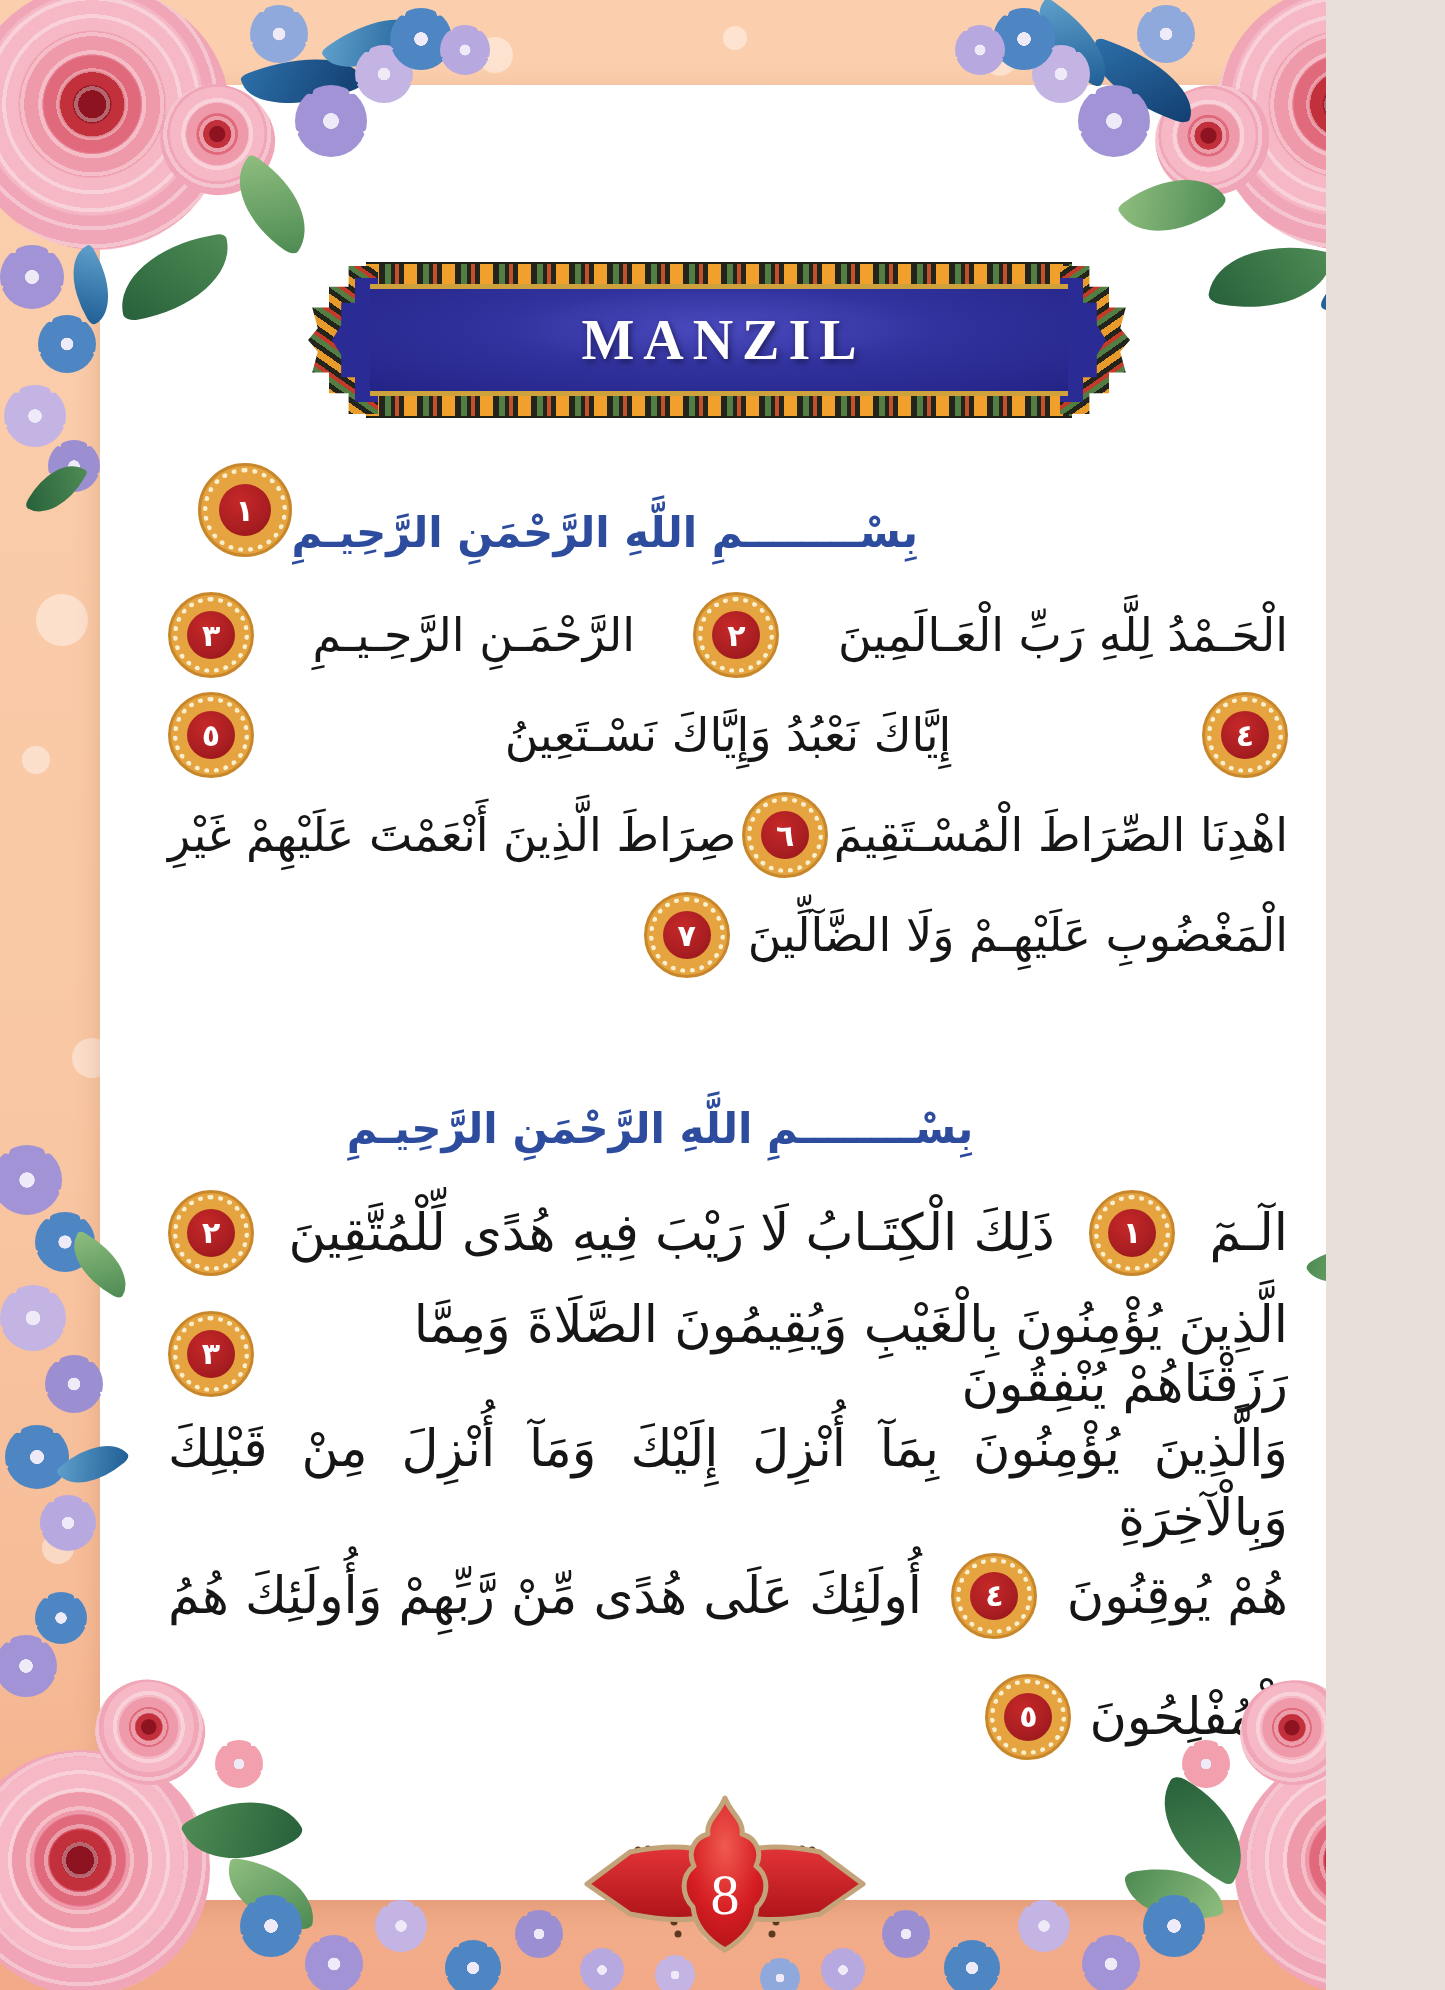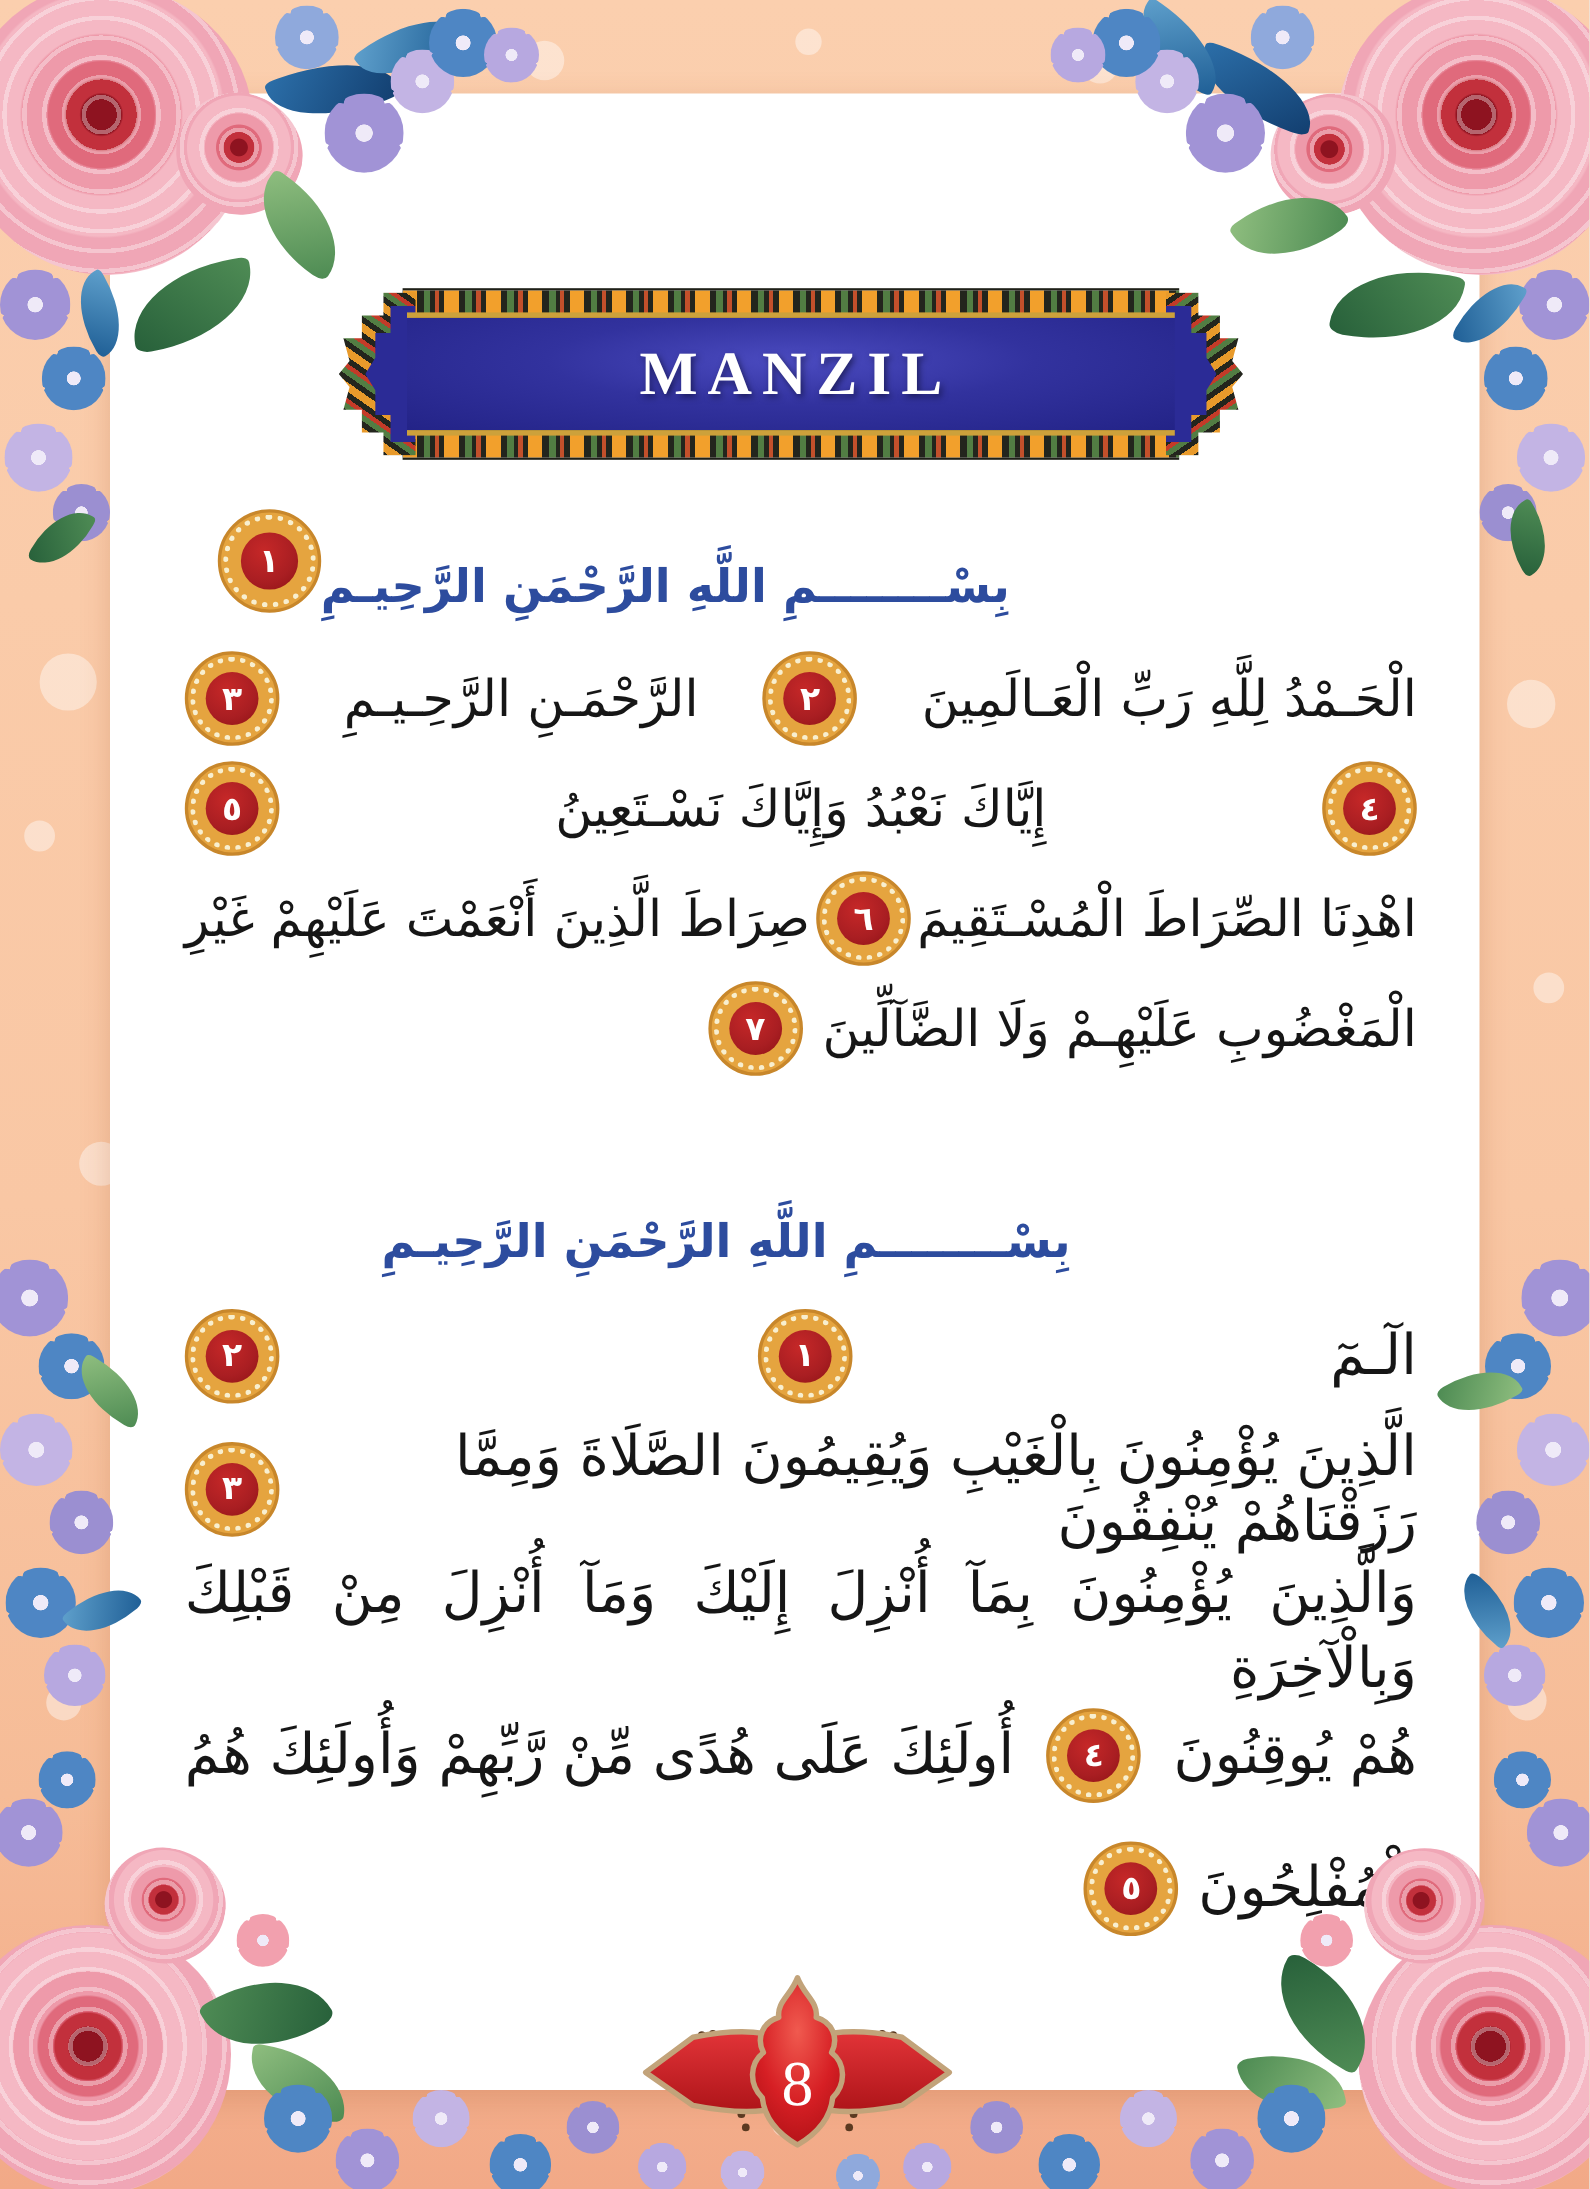--- a/index.html
+++ b/index.html
@@ -1,16 +1,16 @@
 <!DOCTYPE html>
 <html><head>
 <meta charset="utf-8">
 <style>
   html,body{margin:0;padding:0;background:#e8e0d8;}
-  .page{position:relative;width:1445px;height:1990px;overflow:hidden;
+  .page{position:relative;width:1326px;height:1990px;overflow:hidden;
         background:linear-gradient(180deg,#FBCFAE 0%,#F9C7A4 55%,#F6BC97 82%,#F2A987 100%);
         font-family:"DejaVu Sans",sans-serif;}
   
   .dot{position:absolute;border-radius:50%;background:rgba(255,255,255,.42);z-index:0;}
   
   .card{position:absolute;left:100px;top:85px;width:1245px;height:1815px;background:#ffffff;
         border-radius:34px;box-shadow:0 8px 26px rgba(170,90,50,.25);z-index:1;}
   
   .banner{position:absolute;left:310px;top:262px;width:818px;height:156px;z-index:2;}
   .banner-strip{position:absolute;left:56px;right:56px;height:24px;border-top:2px solid #1F2018;border-bottom:2px solid #1F2018;
@@ -139,20 +139,21 @@
   <div class="bismillah-row second">
     <span class="bismillah">بِسْــــــــمِ اللَّهِ الرَّحْمَنِ الرَّحِيـمِ</span>
   </div>
 
   <div class="verse-block baqarah">
       <div class="vline">
         <span class="vtext">الٓـمٓ</span>
         <span class="medallion">
           <span class="vnum">١</span>
         </span>
+        <span class="vtext">ذَلِكَ الْكِتَـابُ لَا رَيْبَ فِيهِ هُدًى لِّلْمُتَّقِينَ</span>
         <span class="medallion">
           <span class="vnum">٢</span>
         </span>
       </div>
       <div class="vline">
         <span class="vtext">الَّذِينَ يُؤْمِنُونَ بِالْغَيْبِ وَيُقِيمُونَ الصَّلَاةَ وَمِمَّا رَزَقْنَاهُمْ يُنْفِقُونَ</span>
         <span class="medallion">
           <span class="vnum">٣</span>
         </span>
       </div>

